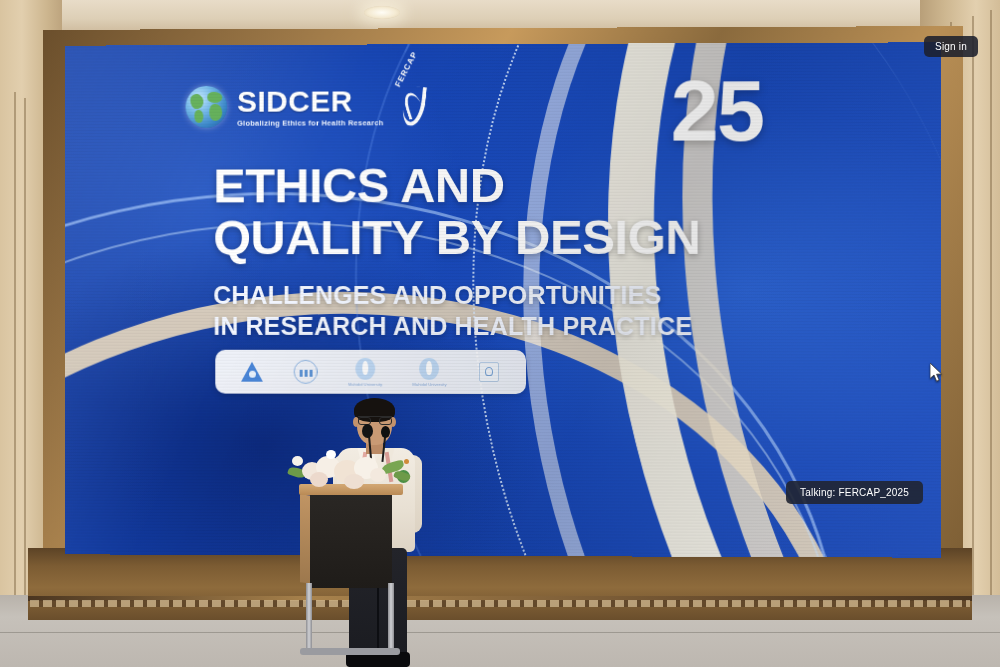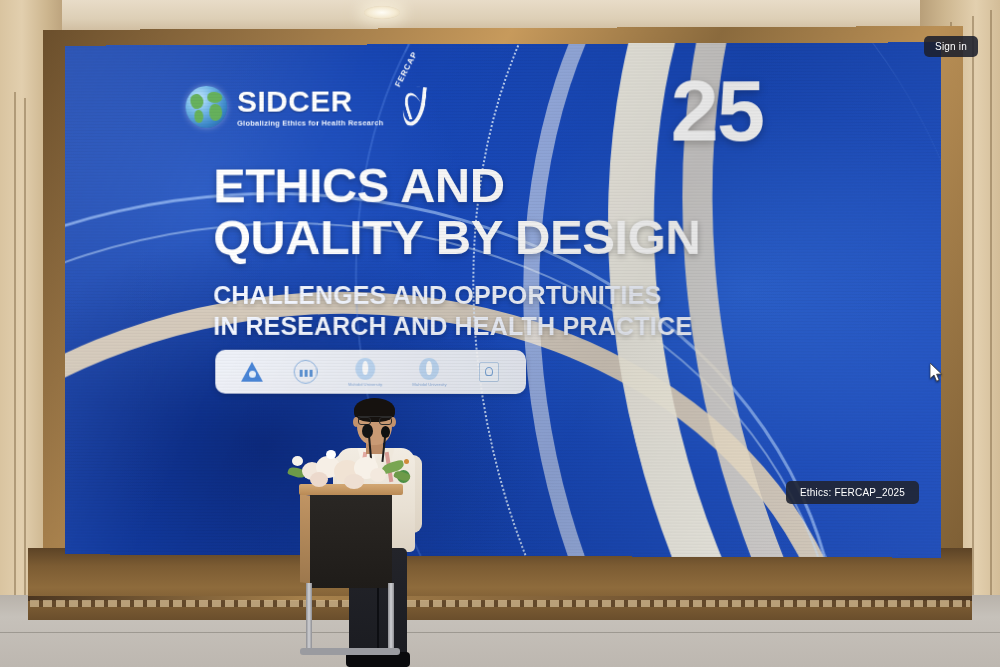--- a/index.html
+++ b/index.html
@@ -545,21 +545,21 @@
       <span class="fl" style="left:24px; top:24px; width:18px;height:15px; background:#ecd9cc;"></span>
       <span class="fl" style="left:58px; top:26px; width:20px;height:15px; background:#eedfd2;"></span>
       <span class="fl" style="left:84px; top:20px; width:16px;height:14px; background:#f3e9de;"></span>
       <span class="fl" style="left:6px; top:8px; width:11px;height:10px; background:#f6f2ea;"></span>
       <span class="fl" style="left:40px; top:2px; width:10px;height:9px; background:#ffffff;"></span>
     </div>
   </div>
 
   <div class="sign-in">Sign in</div>
 
-  <div class="talking">Ethics: FERCAP_2025</div>
+  <div class="talking">Talking: FERCAP_2025</div>
 
   <div class="cursor">
     <svg width="14" height="20" viewBox="0 0 14 20">
       <polygon points="0,0 0,15.5 4,12 6.6,18.2 9.1,17.1 6.6,11.2 11.5,11" fill="#ffffff" stroke="#3b3b3b" stroke-width="0.8"></polygon>
     </svg>
   </div>
 
 </div>
 
 </body></html>

